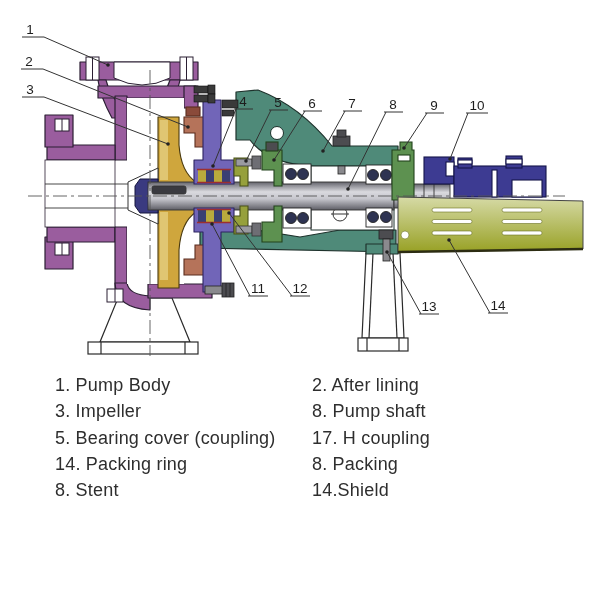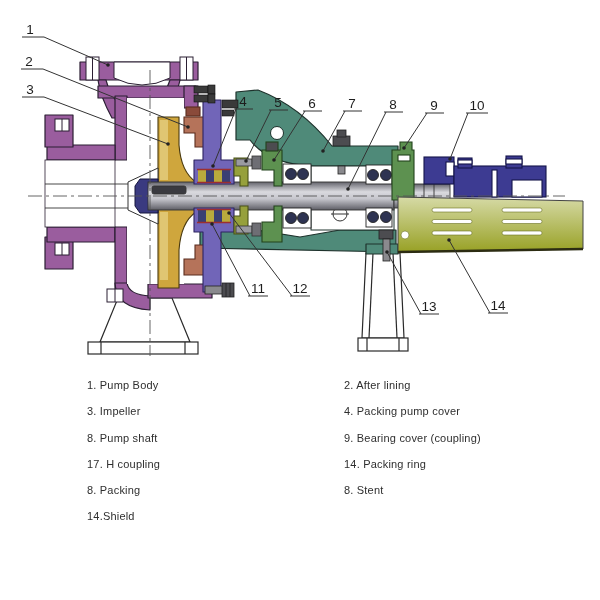--- a/index.html
+++ b/index.html
@@ -1,21 +1,21 @@
 <!DOCTYPE html>
 <html><head>
 <meta charset="utf-8">
 <style>
   html,body{margin:0;padding:0;background:#fff;}
   #stage{position:relative;width:600px;height:600px;background:#fff;overflow:hidden;
          font-family:"Liberation Sans",sans-serif;}
   #diagram{position:absolute;left:0;top:0;}
   #legend{position:absolute;left:0;top:372px;width:600px;display:grid;
-          grid-template-columns:257px 1fr;padding-left:87px;box-sizing:border-box;
-          font-size:11px;line-height:26.3px;color:#2e2e2e;letter-spacing:.2px;}
+          grid-template-columns:257px 1fr;padding-left:55px;box-sizing:border-box;
+          font-size:18px;line-height:26.3px;color:#2e2e2e;letter-spacing:.2px;}
   #legend span{white-space:nowrap;}
   svg text.callout{font-size:13.5px;fill:#1d1d1d;font-family:"Liberation Sans",sans-serif;}
 </style>
 </head>
 <body>
 
 <div id="stage">
 
 <svg id="diagram" width="600" height="372" viewBox="0 0 600 372">
   <defs>
@@ -324,23 +324,22 @@
     <text class="callout" x="300" y="293" text-anchor="middle">12</text>
     <text class="callout" x="429" y="311" text-anchor="middle">13</text>
     <text class="callout" x="498" y="310" text-anchor="middle">14</text>
   </g>
 </svg>
 
 <div id="legend">
   <span>1. Pump Body</span>
   <span>2. After lining</span>
   <span>3. Impeller</span>
-  <span>4. Packing pump cover</span>
   <span>8. Pump shaft</span>
-  <span>9. Bearing cover (coupling)</span>
+  <span>5. Bearing cover (coupling)</span>
   <span>17. H coupling</span>
   <span>14. Packing ring</span>
   <span>8. Packing</span>
   <span>8. Stent</span>
   <span>14.Shield</span>
 </div>
 
 </div>
 
 </body></html>

